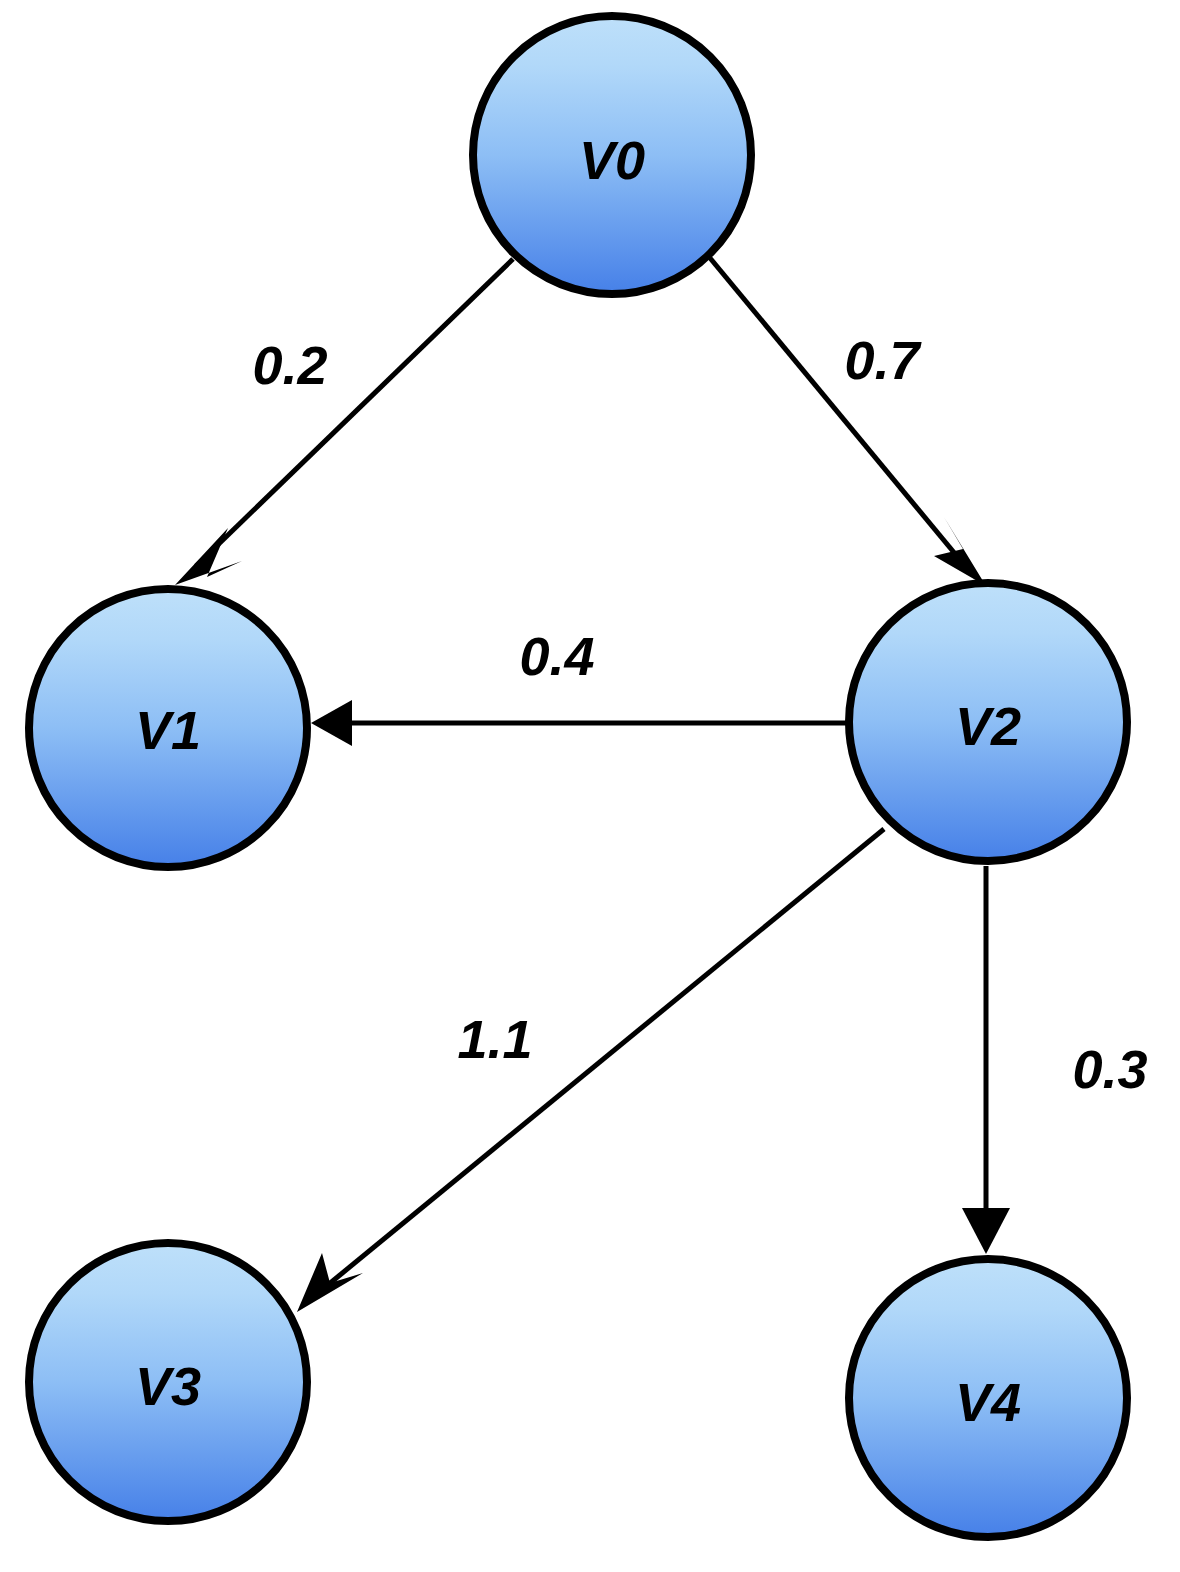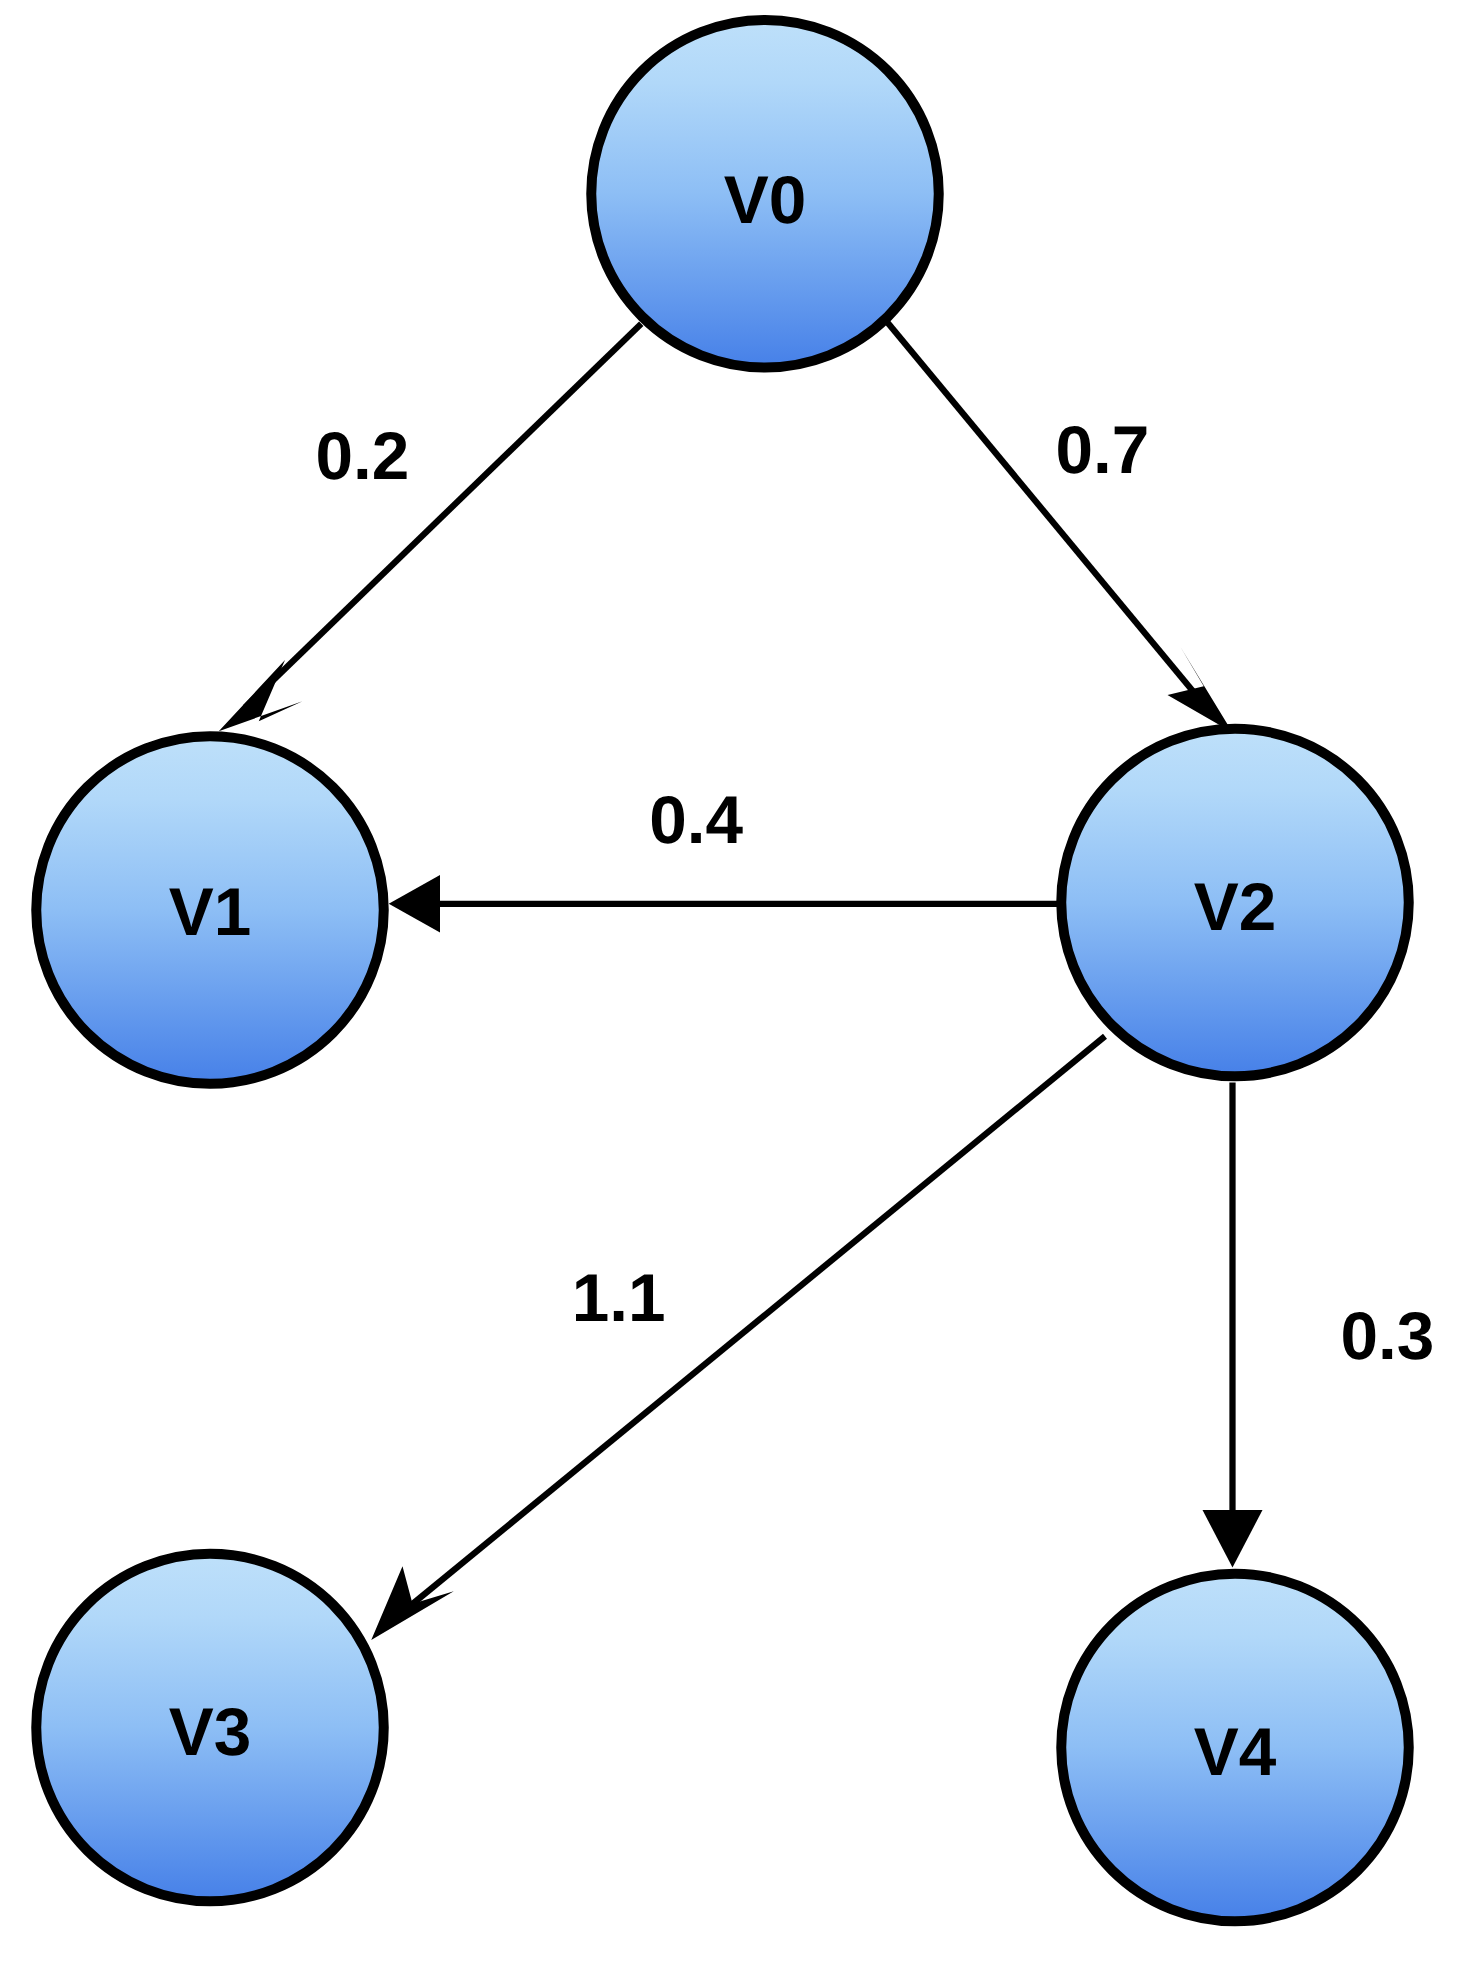--- a/index.html
+++ b/index.html
@@ -11,20 +11,21 @@
     width: 1180px;
     height: 1572px;
     font-family: "Liberation Sans", sans-serif;
     overflow: hidden;
   }
   #graph-canvas {
     position: relative;
     width: 1180px;
     height: 1184px;
     background: #ffffff;
+    font-style: italic;
   }
   svg#graph-svg {
     position: absolute;
     top: 0;
     left: 0;
     width: 1180px;
     height: 1572px;
     display: block;
   }
   .node-label {

